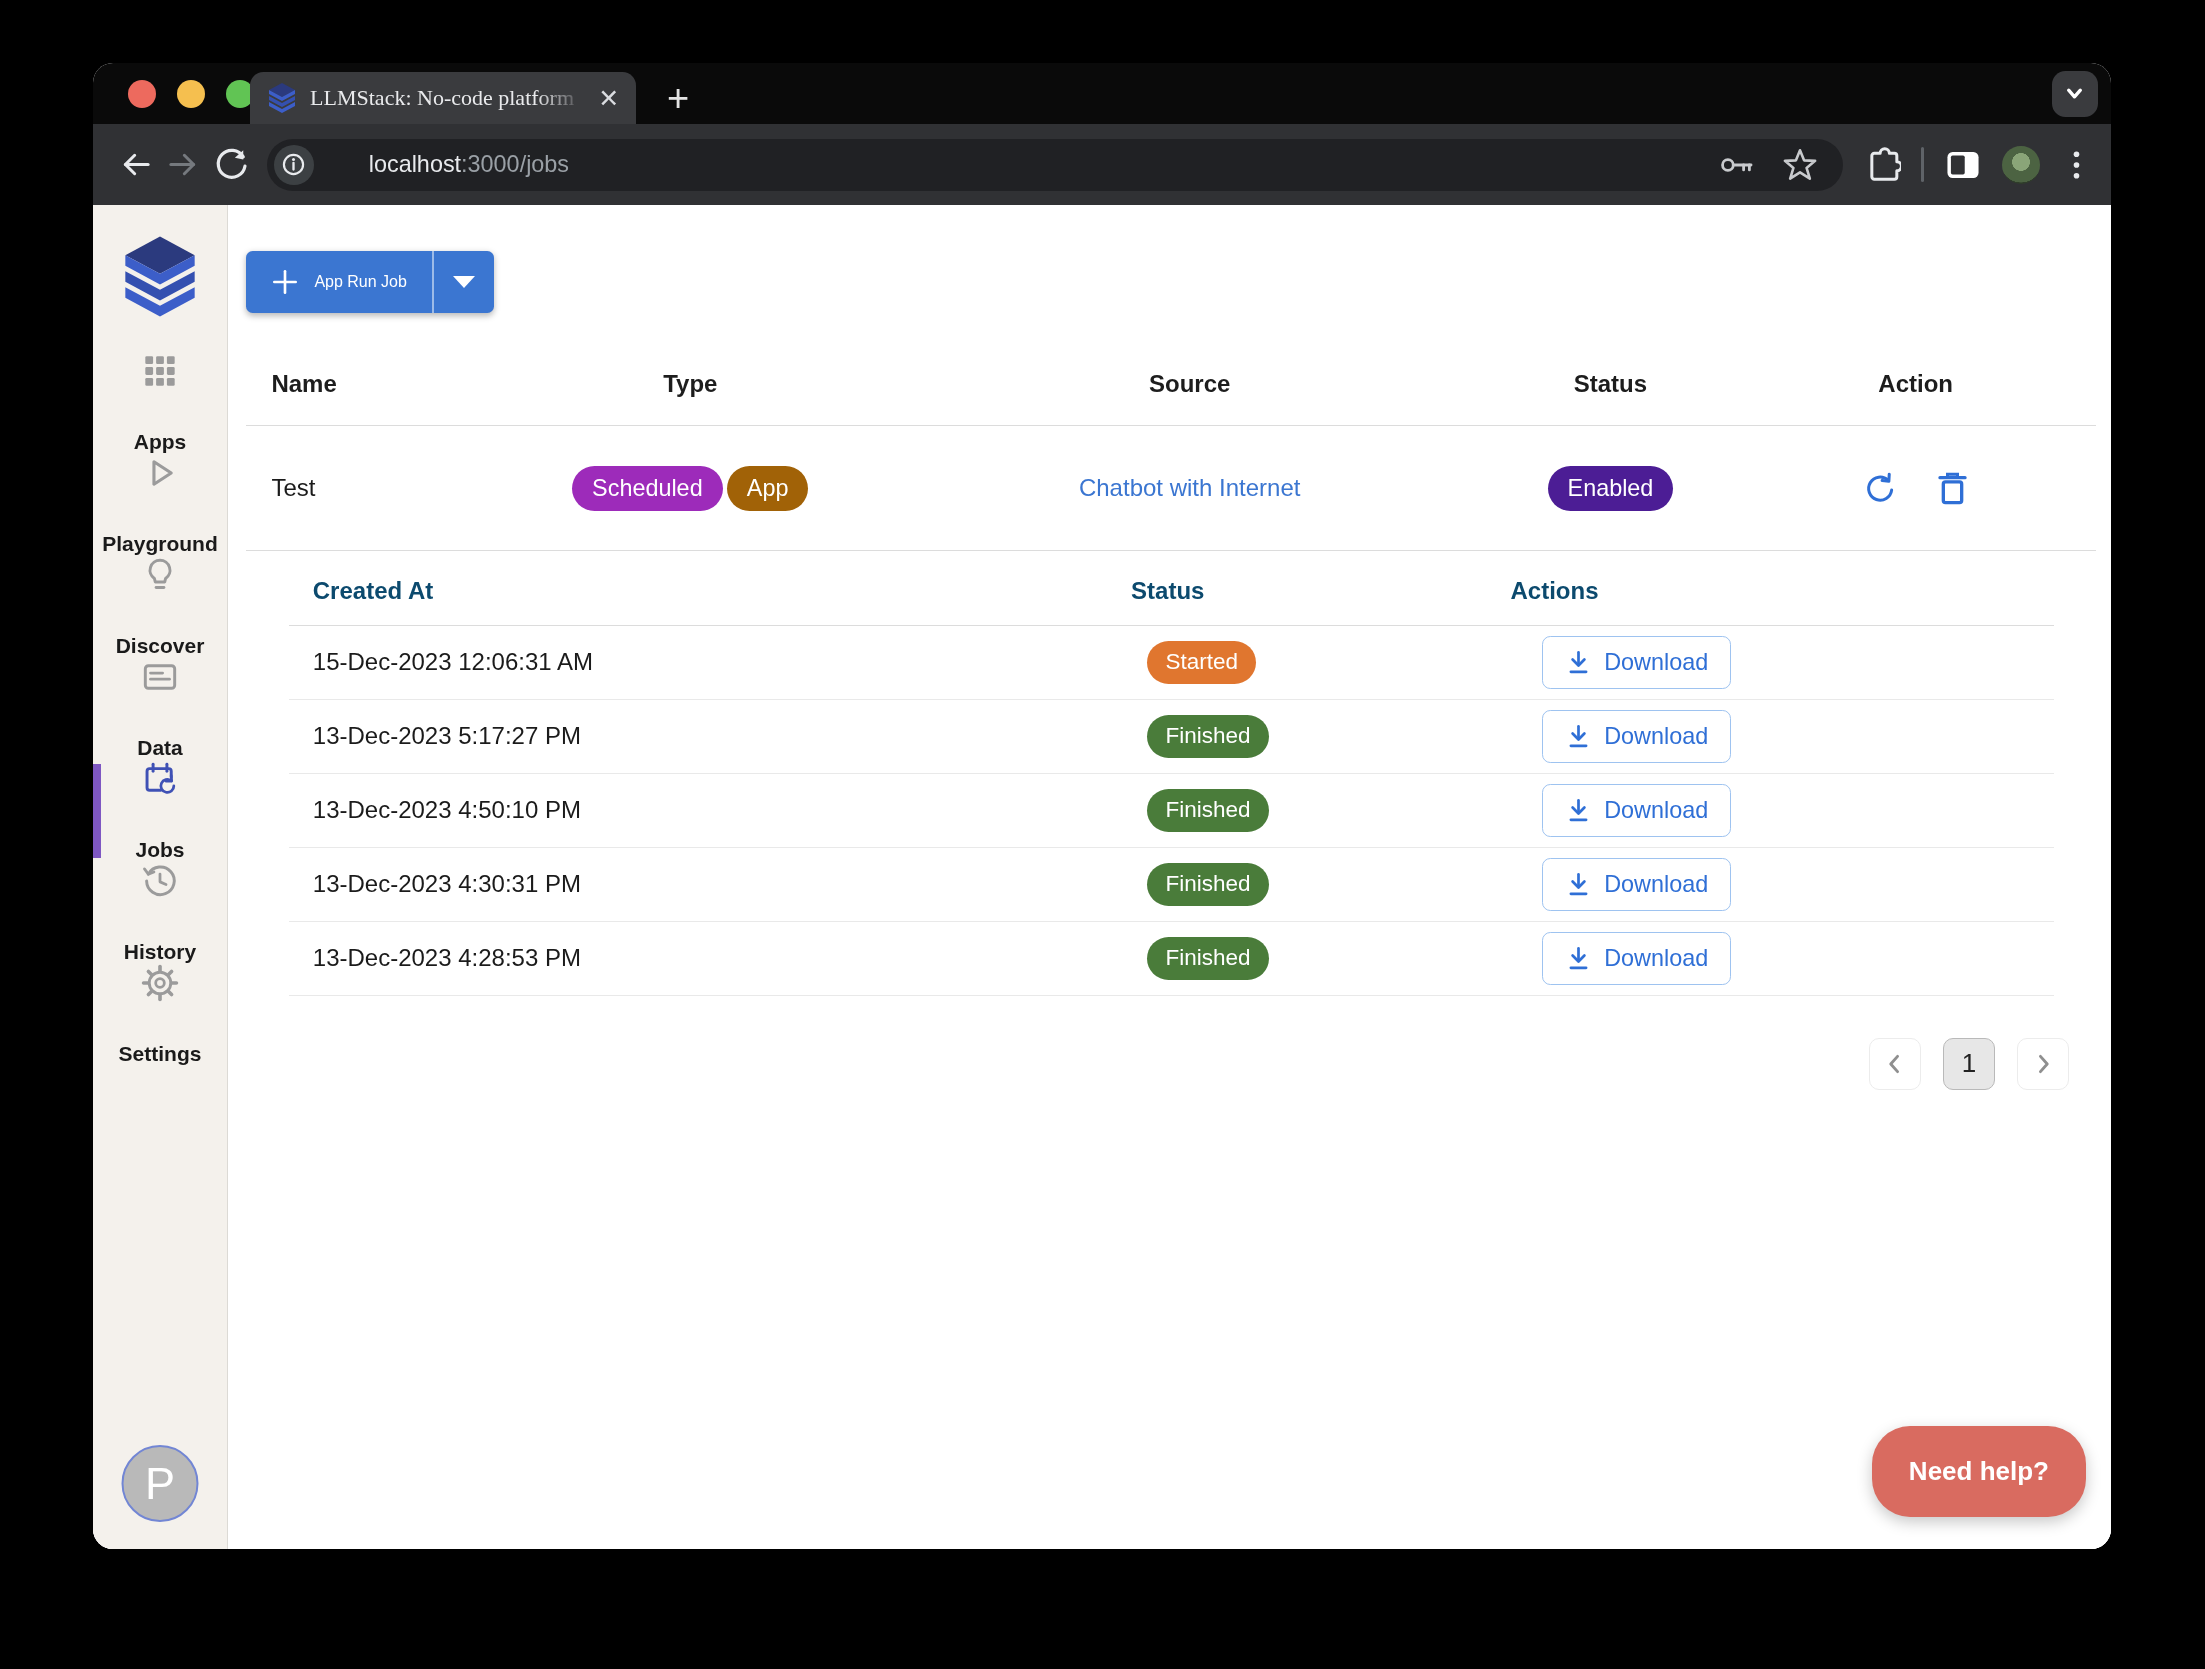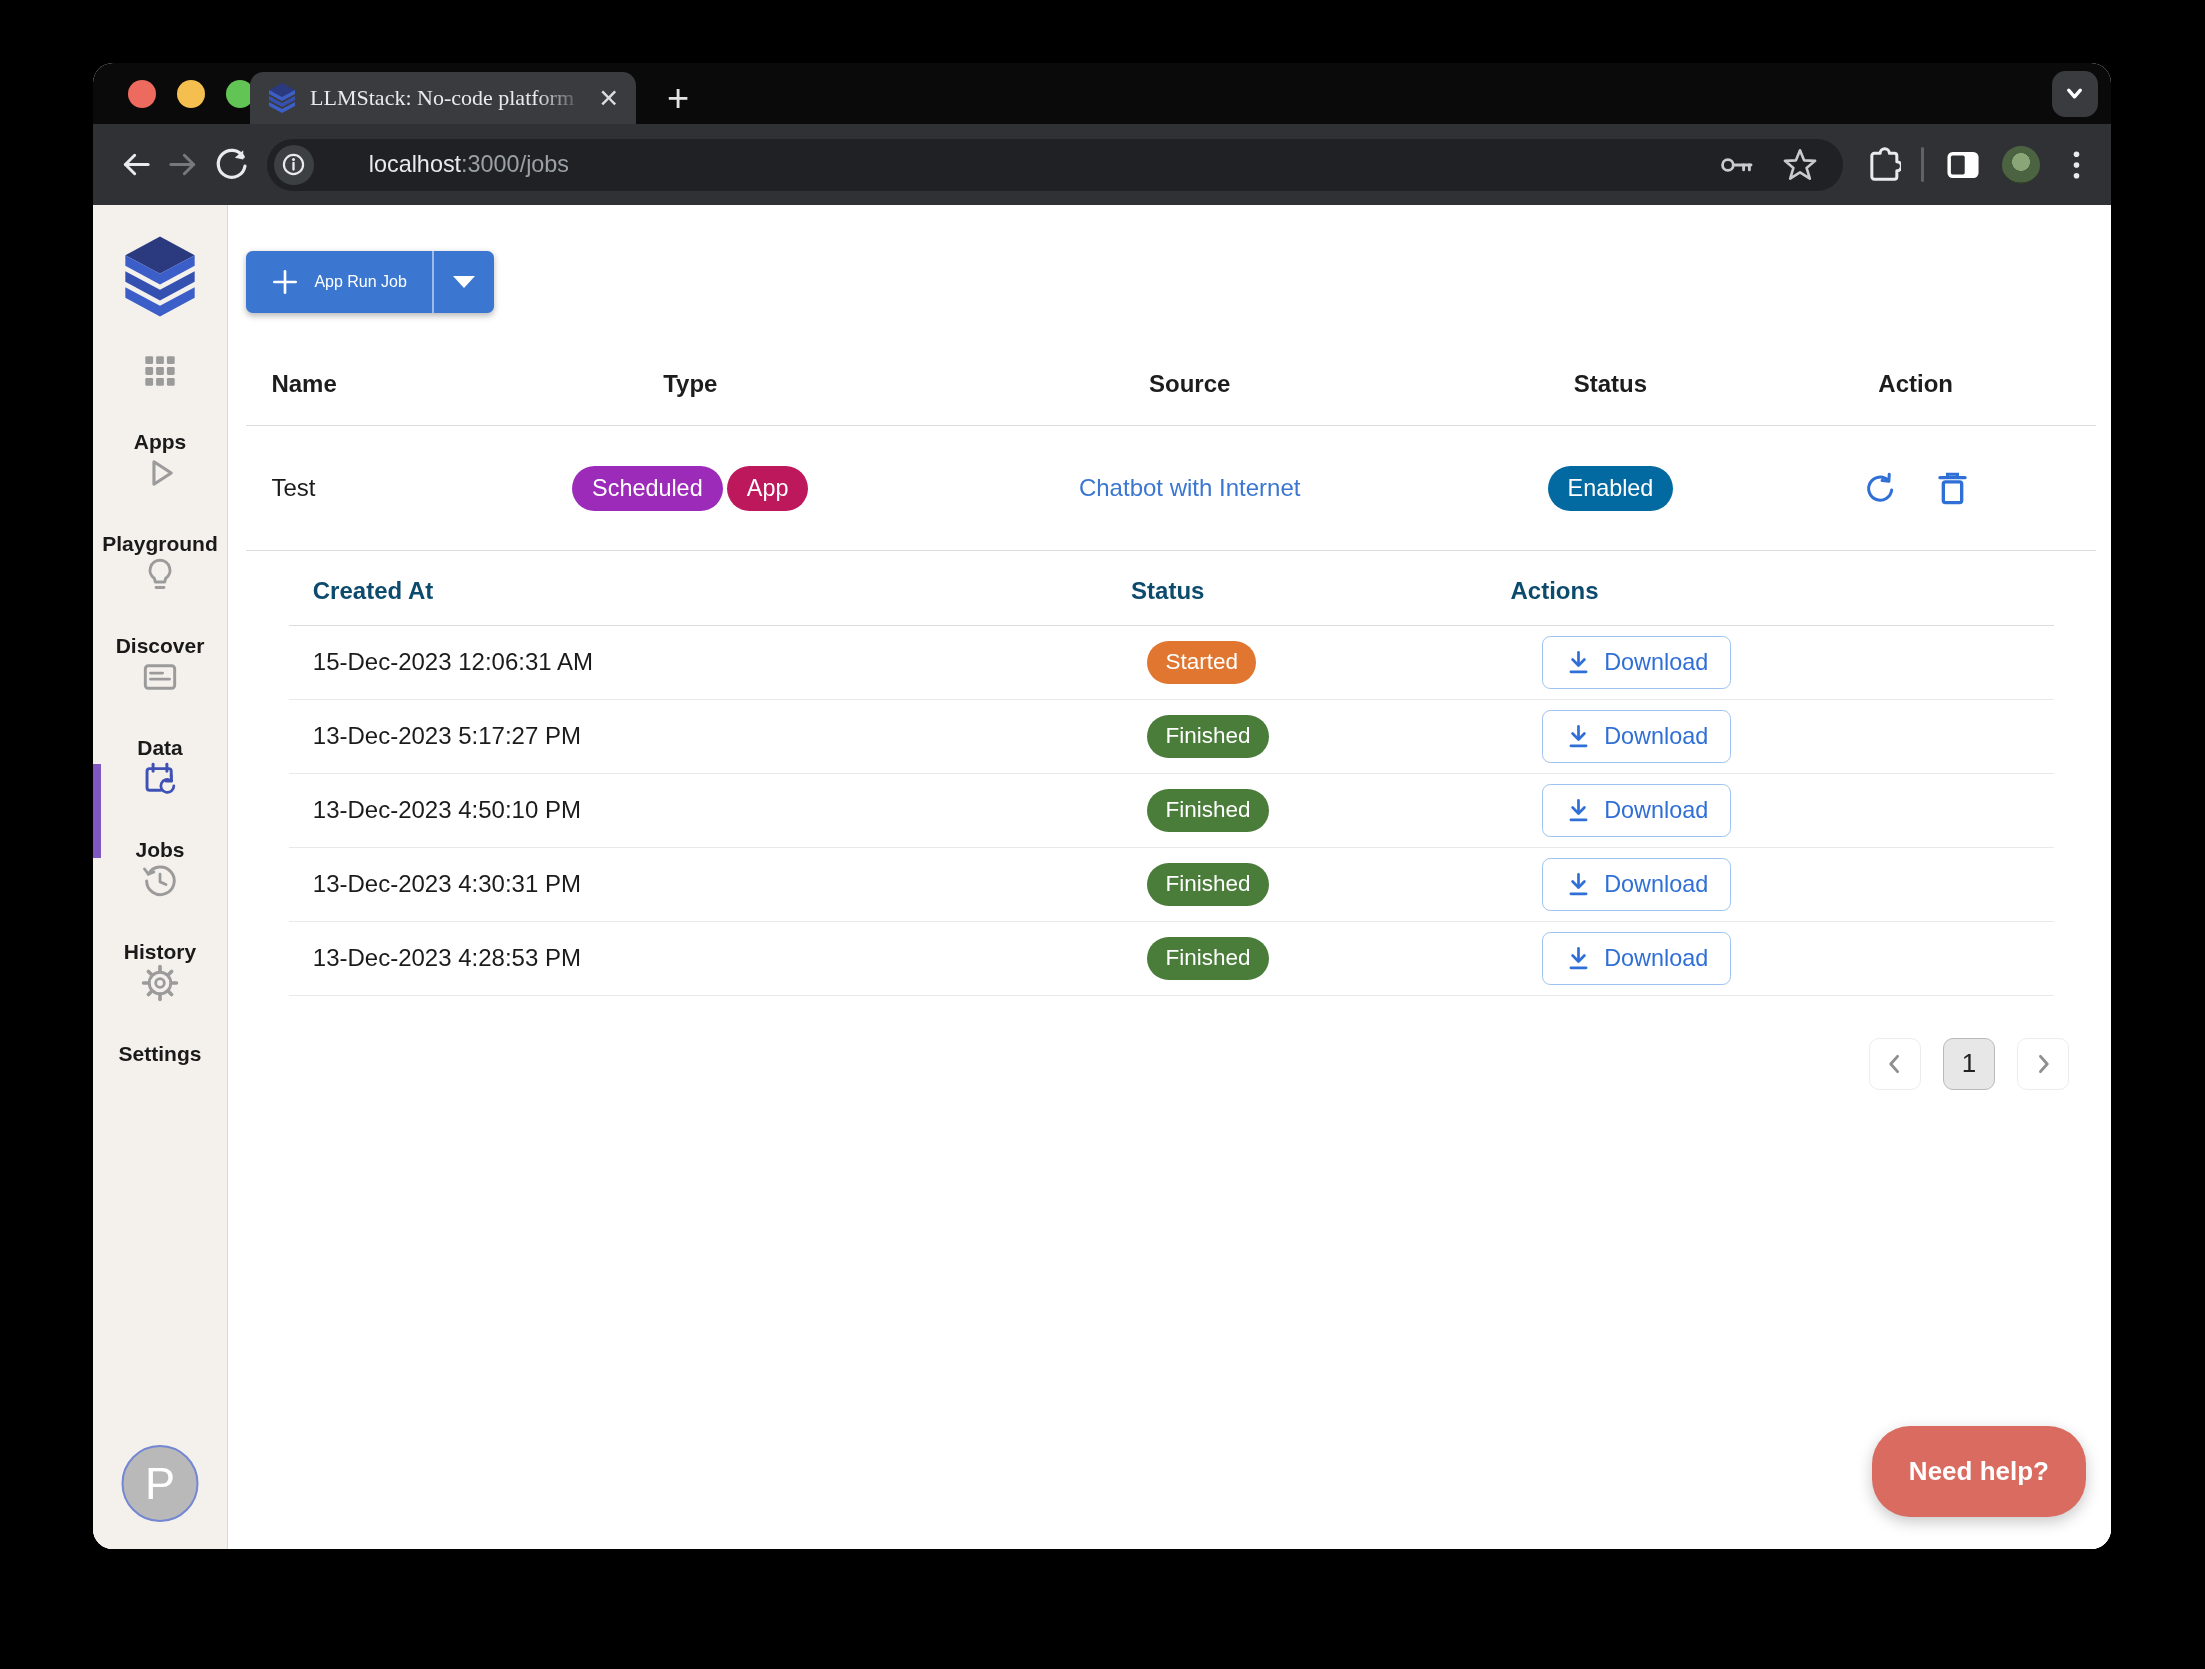--- a/index.html
+++ b/index.html
@@ -311,27 +311,27 @@
         <div class="jt-head">
           <div class="col-left">Name</div>
           <div class="col-center">Type</div>
           <div class="col-center">Source</div>
           <div class="col-center">Status</div>
           <div class="col-center">Action</div>
         </div>
         <div class="jt-row">
           <div class="col-left">Test</div>
           <div class="col-center">
-            <span class="badge" style="background: rgb(157, 43, 186);">Scheduled</span><span class="badge" style="background: #be185d;">App</span>
+            <span class="badge" style="background: rgb(157, 43, 186);">Scheduled</span><span class="badge" style="background: #a16207;">App</span>
           </div>
           <div class="col-center">
             <span class="link">Chatbot with Internet</span>
           </div>
           <div class="col-center">
-            <span class="badge" style="background: #0369a1; text-align: center;">Enabled</span>
+            <span class="badge" style="background: #4c1d95; text-align: center;">Enabled</span>
           </div>
           <div class="row-actions">
             <svg width="35" height="35" viewBox="0 0 44 44">
               <path d="M36 24 a14.5 14.5 0 1 1 -4.5 -12.5" fill="none" stroke="#2f6fd6" stroke-width="3.8" stroke-linecap="round"></path>
               <polyline points="33,4 32.5,13 24,12" fill="none" stroke="#2f6fd6" stroke-width="3.8" stroke-linecap="round" stroke-linejoin="round"></polyline>
             </svg>
             <svg width="33" height="35" viewBox="0 0 36 42">
               <line x1="3" y1="8" x2="33" y2="8" stroke="#2f6fd6" stroke-width="4" stroke-linecap="round"></line>
               <path d="M12 8 v-4 h12 v4" fill="none" stroke="#2f6fd6" stroke-width="3.6"></path>
               <rect x="7" y="13" width="22" height="25" rx="2.5" fill="none" stroke="#2f6fd6" stroke-width="4"></rect>

